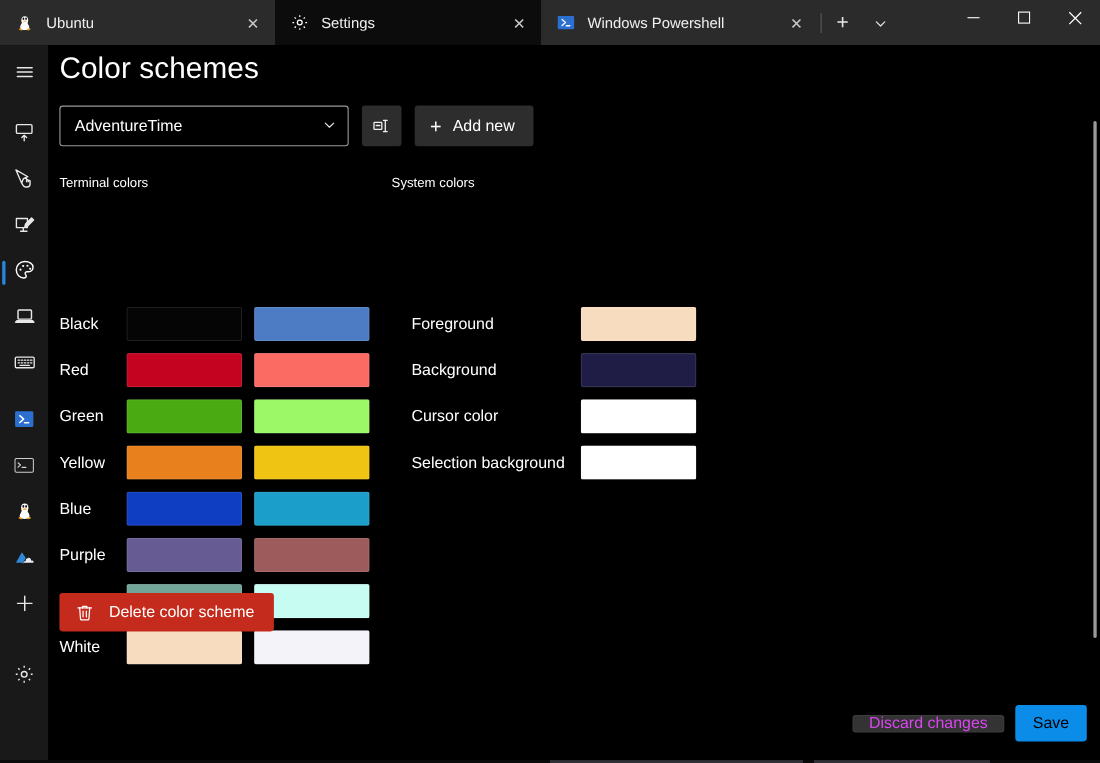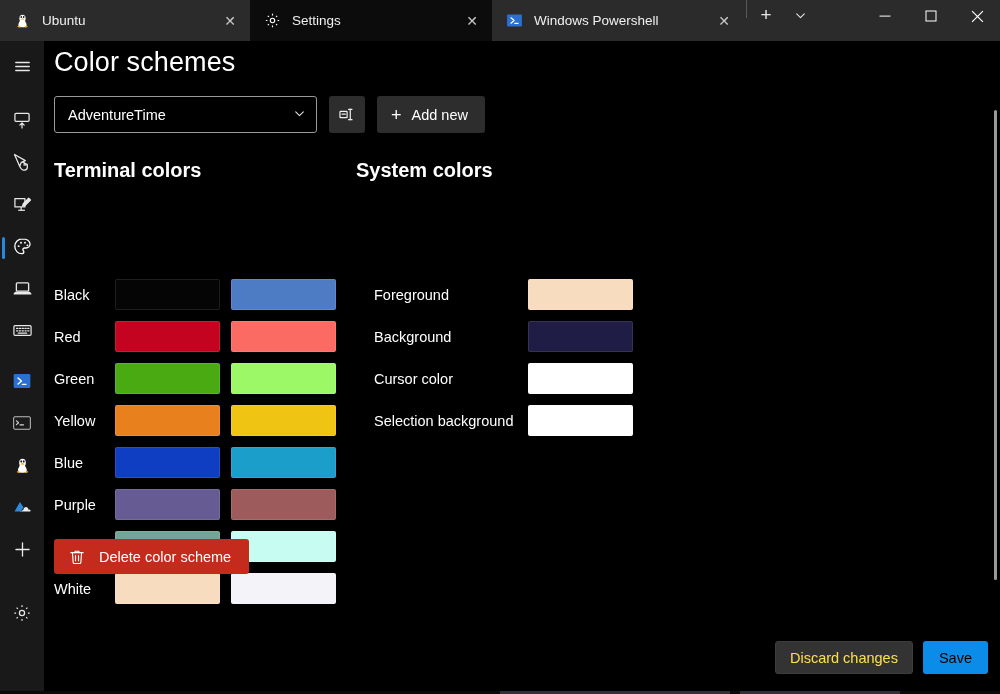--- a/index.html
+++ b/index.html
@@ -13,21 +13,21 @@
     position: relative;
     width: 1000px; height: 694px;
     background: #000000;
   }
 
   
   .titlebar {
     position: absolute; top: 0; left: 0;
     width: 1000px; height: 41px;
     background: #2b2b2b;
-    display: flex; 
+    display: flex; align-items: flex-end;
   }
   .tab {
     position: relative;
     height: 41px;
     display: flex; align-items: center;
     padding: 0 4px 0 14px;
     min-width: 0;
     cursor: default;
   }
   .tab.inactive { background: #2b2b2b; }
@@ -146,22 +146,22 @@
     border-radius: 3px;
     display: flex; align-items: center;
     padding: 0 17px 0 14px;
     color: #ffffff;
     font-size: 14.5px;
   }
   .addbtn .plus { font-size: 18px; font-weight: 300; margin-right: 10px; line-height: 1; }
 
   .section-title {
     position: absolute;
-    font-size: 20px;
-    font-weight: 700;
+    font-size: 12px;
+    font-weight: 400;
     color: #ffffff;
   }
   #termcolors-title { left: 10px; top: 118px; }
   #syscolors-title  { left: 312px; top: 118px; }
 
   .swatch-row {
     position: absolute;
     height: 31px;
     display: flex; align-items: center; margin-top: 48px;
   }
@@ -201,27 +201,27 @@
   .deletebtn .trash { margin-right: 13px; display: flex; align-items: center; }
 
   .footer {
     position: absolute;
     left: 0; bottom: 20px;
     width: 956px;
     display: flex; justify-content: flex-end; align-items: center;
     padding-right: 12px;
   }
   .btn-discard {
-    height: 33px;
+    height: 16px;
     background: #333333;
     border: 1px solid #3d3d3d;
     border-radius: 3px;
     display: flex; align-items: center;
     padding: 0 14px;
-    color: #fde047;
+    color: #d946ef;
     font-size: 14.5px;
     margin-right: 10px;
   }
   .btn-save {
     height: 33px;
     background: #0c8ce9;
     border-radius: 3px;
     display: flex; align-items: center;
     padding: 0 16px;
     color: #000000;

